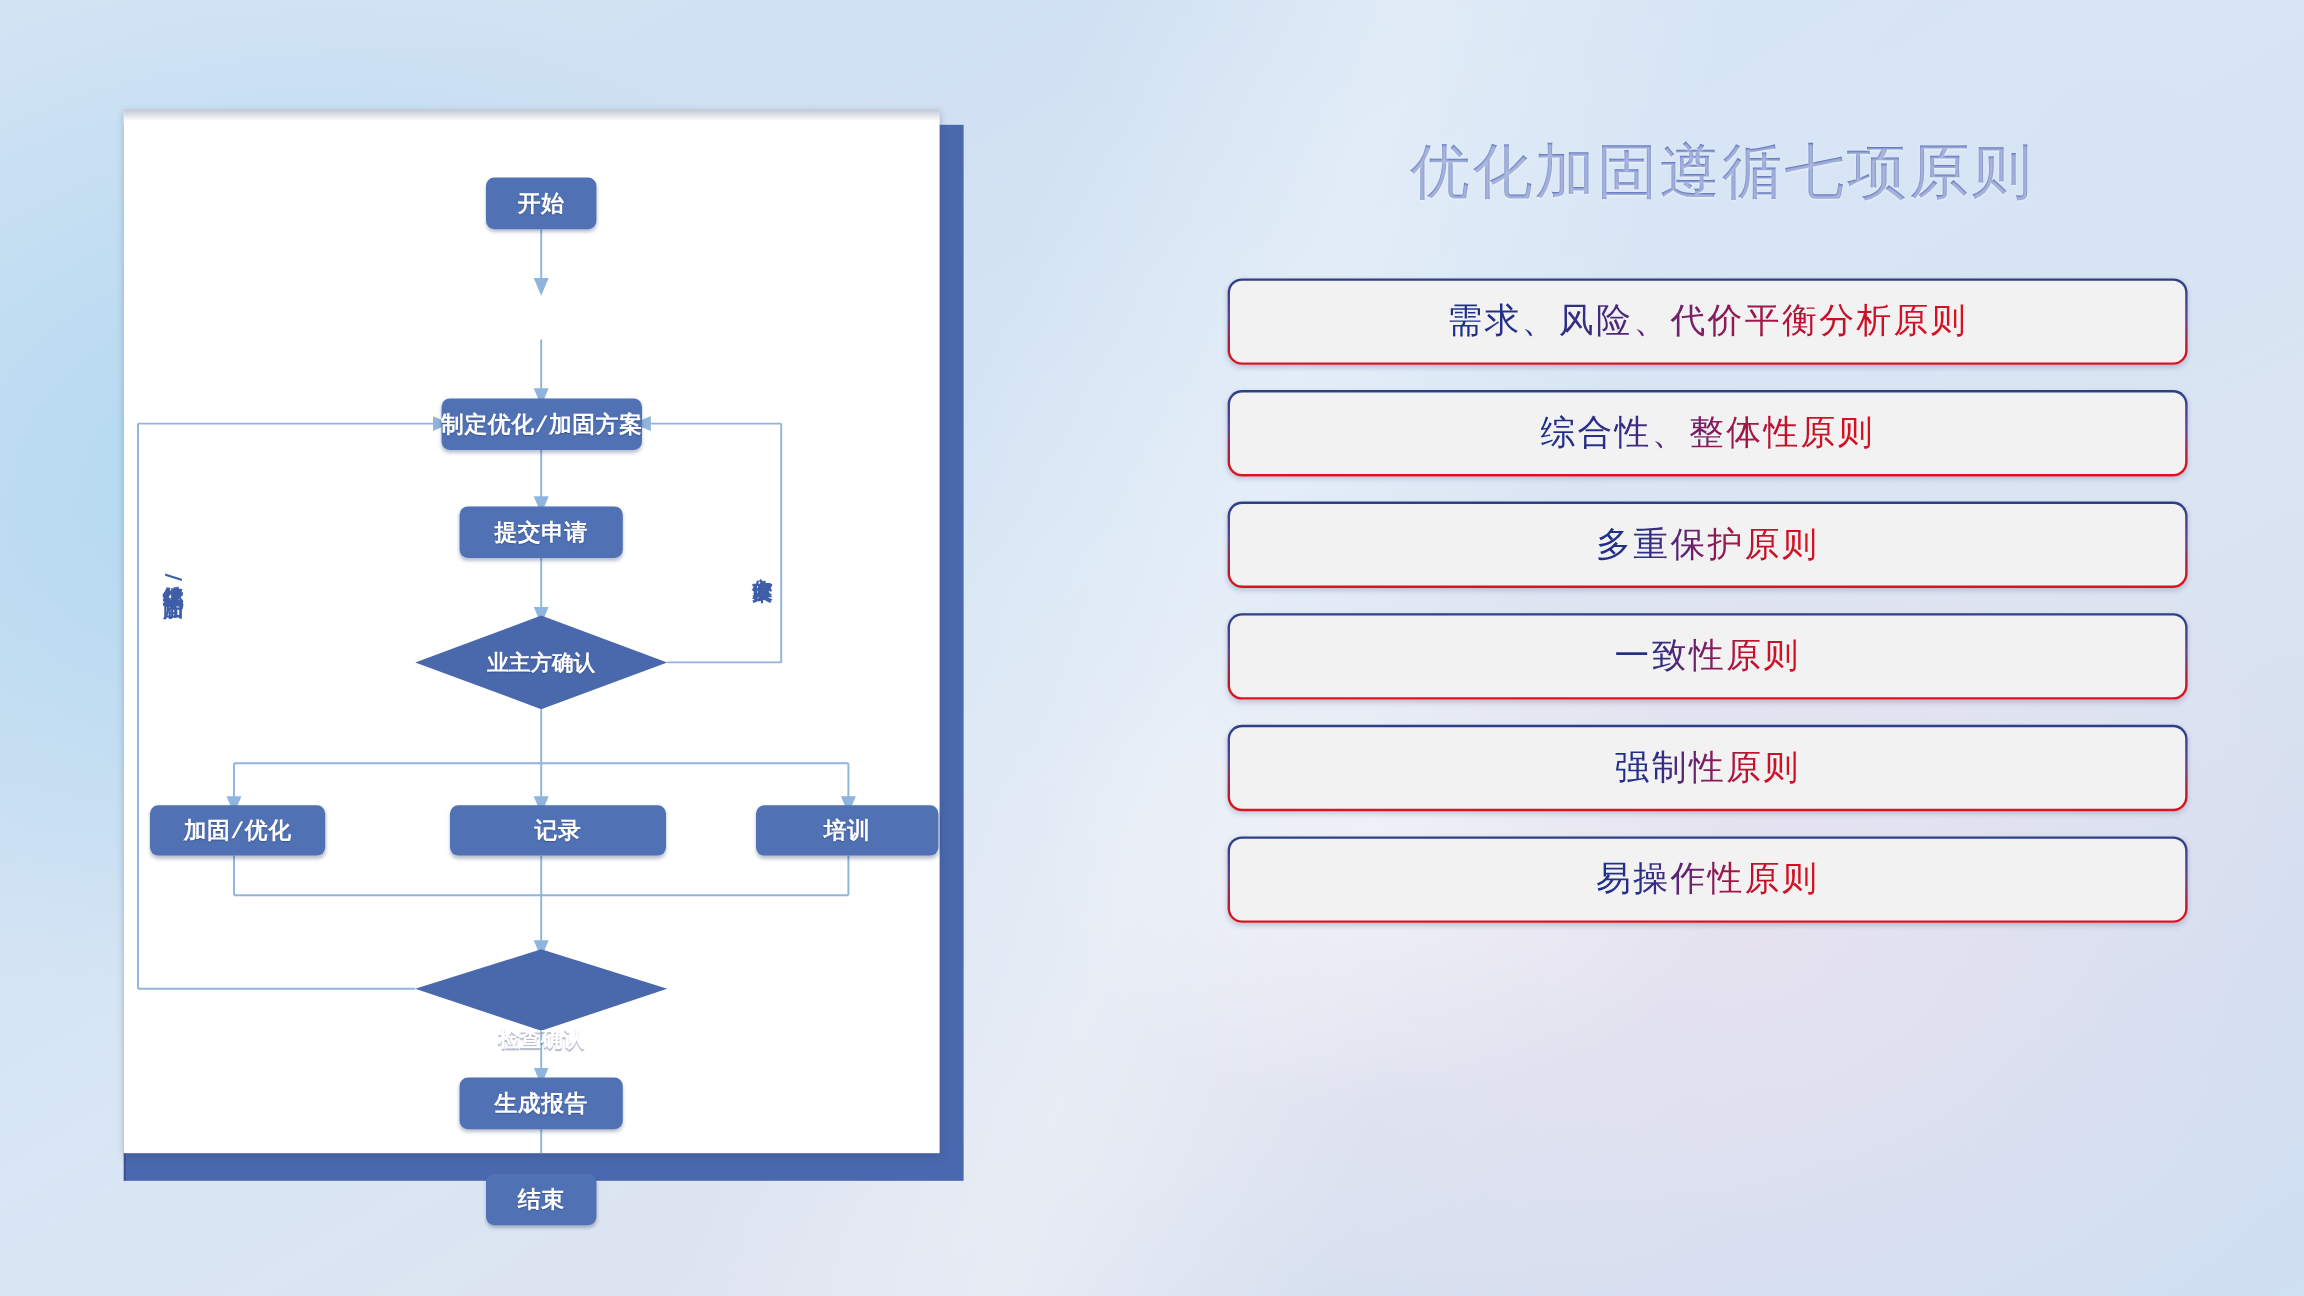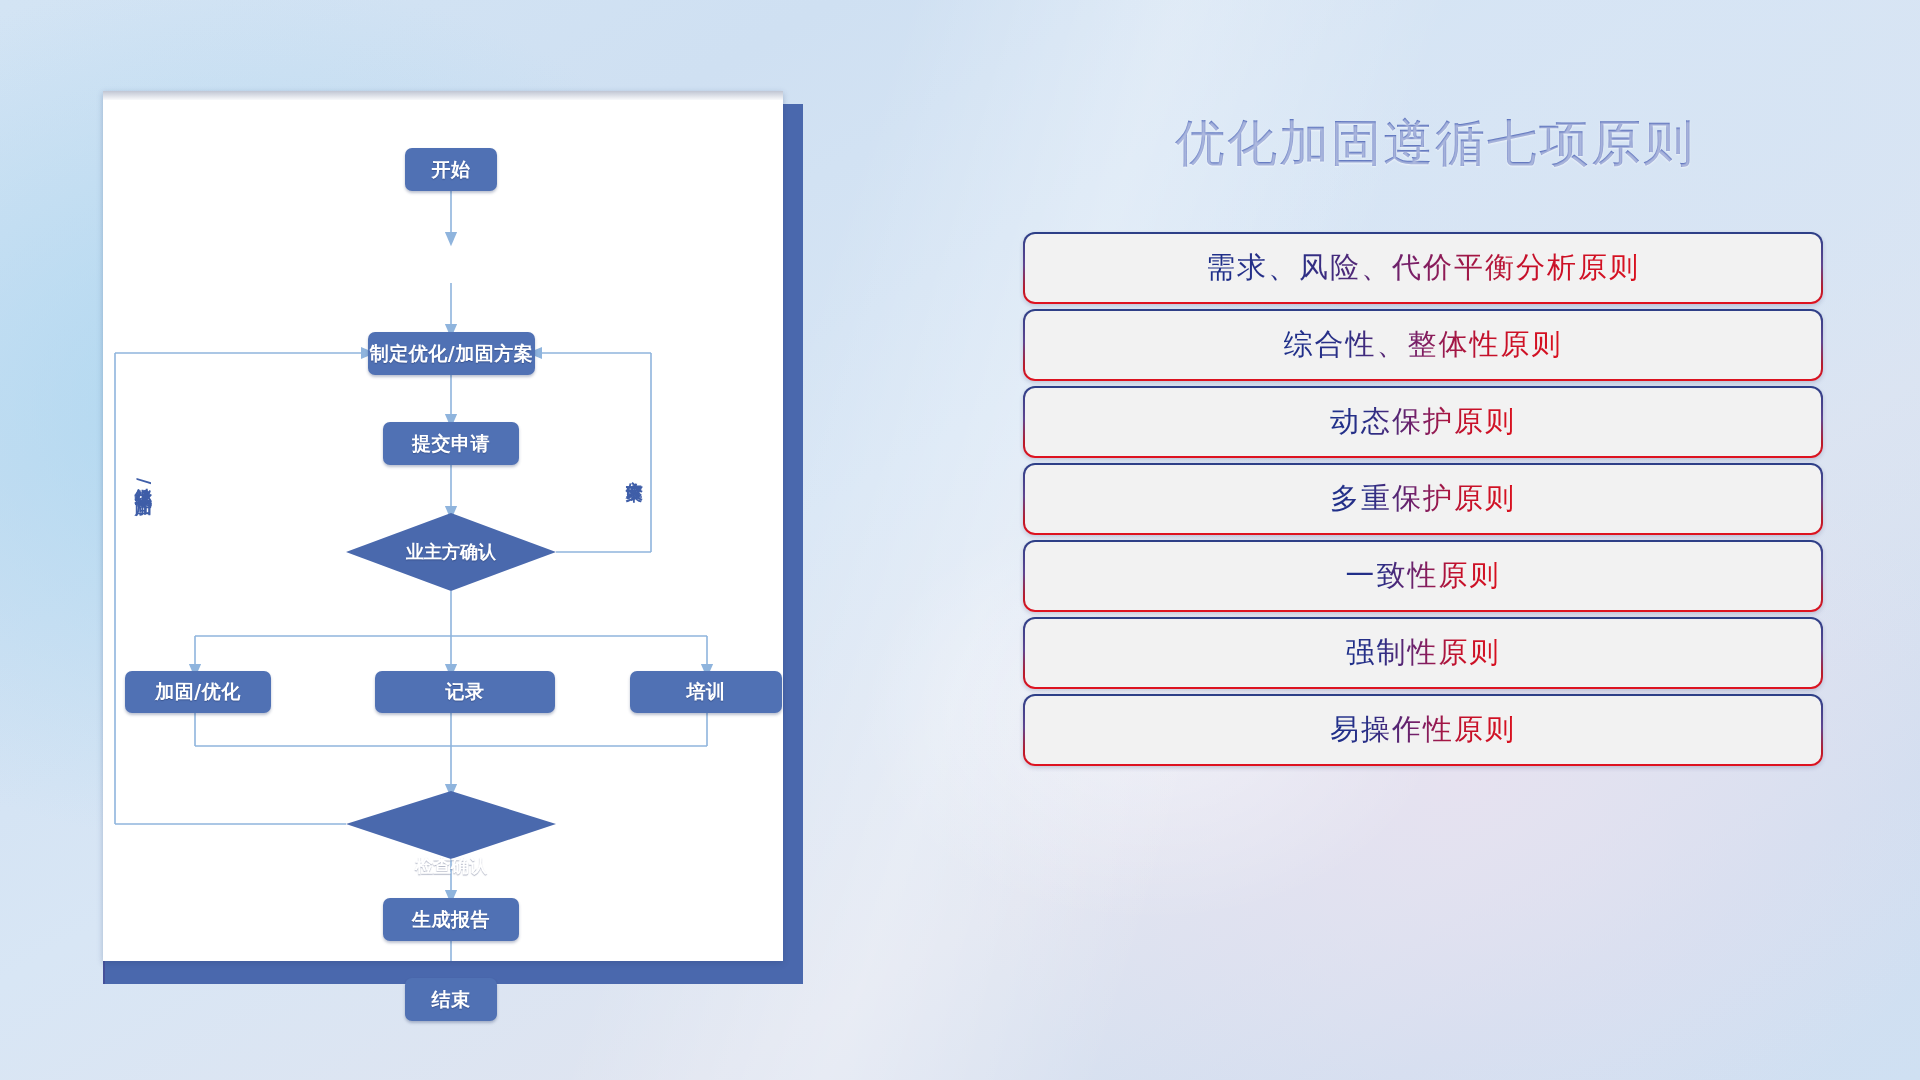--- a/index.html
+++ b/index.html
@@ -54,20 +54,21 @@
     position: absolute;
     background: #5071b4;
     color: #ffffff;
     border-radius: 7px;
     display: flex; align-items: center; justify-content: center;
     font-size: 19px; font-weight: 700;
     letter-spacing: 0.5px;
     white-space: nowrap;
     box-shadow: 0 2px 3px rgba(30,50,100,0.30);
     text-shadow: 0 1px 1px rgba(20,35,80,0.35);
+    font-family: Liberation Mono, monospace;
   }
   .diamond-label {
     position: absolute;
     color: #ffffff;
     font-size: 18px; font-weight: 700;
     display: flex; align-items: center; justify-content: center;
     white-space: nowrap;
     text-shadow: 0 1px 1px rgba(20,35,80,0.35);
     pointer-events: none;
   }
@@ -98,21 +99,21 @@
     background-clip: text;
     -webkit-text-fill-color: transparent;
     text-shadow: 0 1px 2px rgba(255,255,255,0.55);
   }
 
   .cards { position: absolute; left: 3px; top: 232px; width: 800px; }
 
   .pcard {
     position: relative;
     height: 72px;
-    margin-bottom: 5px;
+    margin-bottom: 21px;
     border-radius: 12px;
     padding: 2px;
     background: linear-gradient(180deg, #2c3f87 0%, #5f4590 46%, #b81b2c 78%, #e0121f 100%);
     box-shadow: 0 2px 4px rgba(60,70,120,0.22);
   }
   .pcard-inner {
     height: 100%;
     border-radius: 10px;
     background: #f2f2f2;
     display: flex; align-items: center; justify-content: center;
@@ -259,25 +260,20 @@
         <span class="pcard-text">需求、风险、代价平衡分析原则</span>
       </div>
     </div>
 
     <div class="pcard">
       <div class="pcard-inner">
         <span class="pcard-text">综合性、整体性原则</span>
       </div>
     </div>
 
-    <div class="pcard">
-      <div class="pcard-inner">
-        <span class="pcard-text">动态保护原则</span>
-      </div>
-    </div>
 
     <div class="pcard">
       <div class="pcard-inner">
         <span class="pcard-text">多重保护原则</span>
       </div>
     </div>
 
     <div class="pcard">
       <div class="pcard-inner">
         <span class="pcard-text">一致性原则</span>

